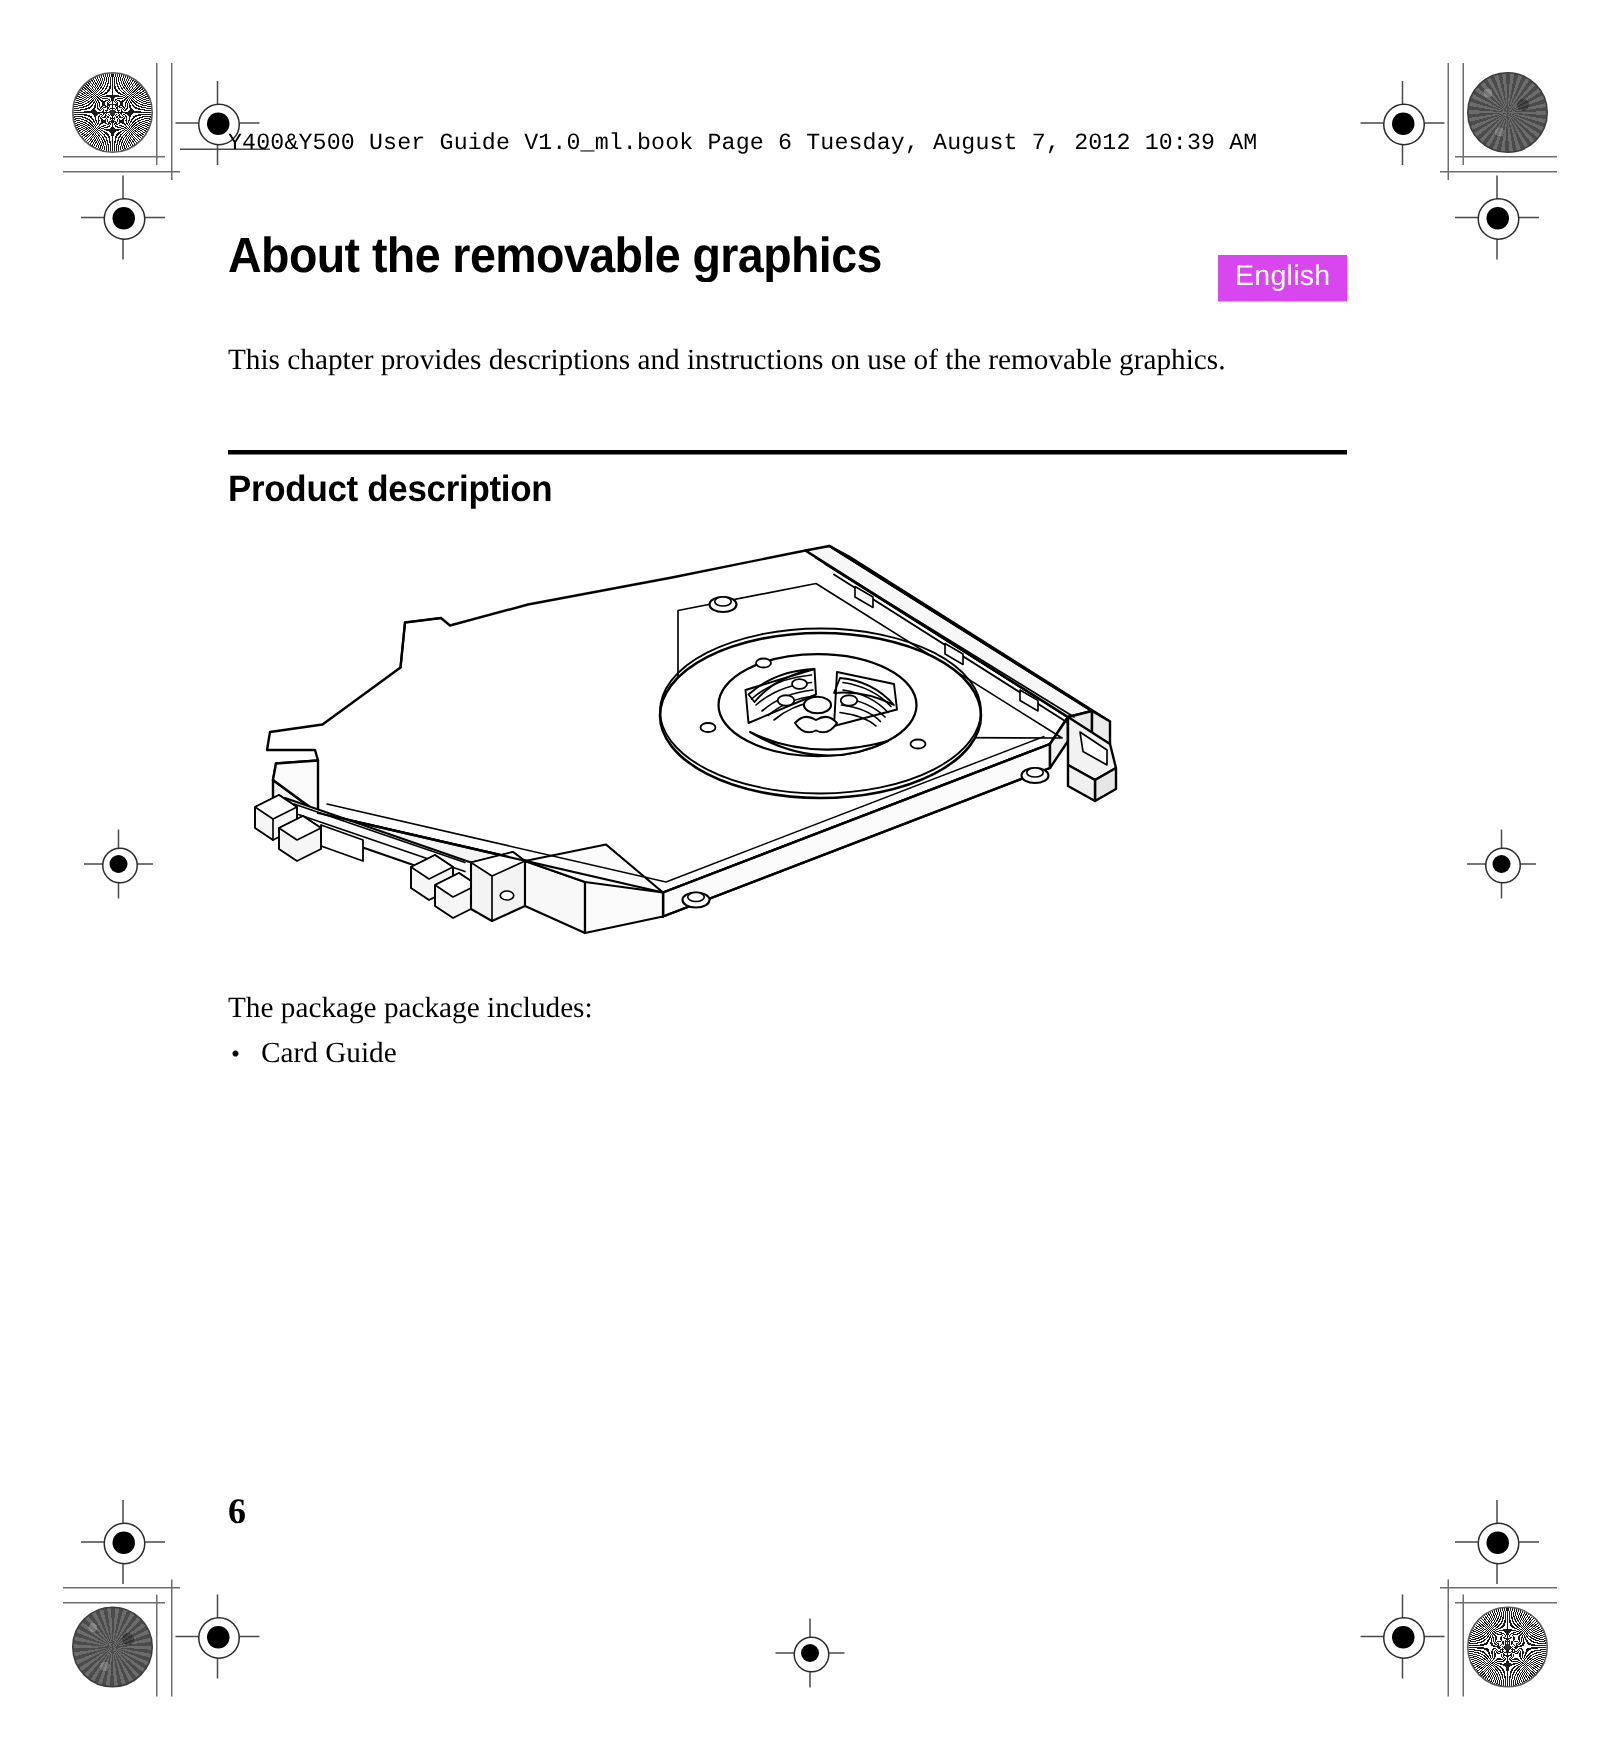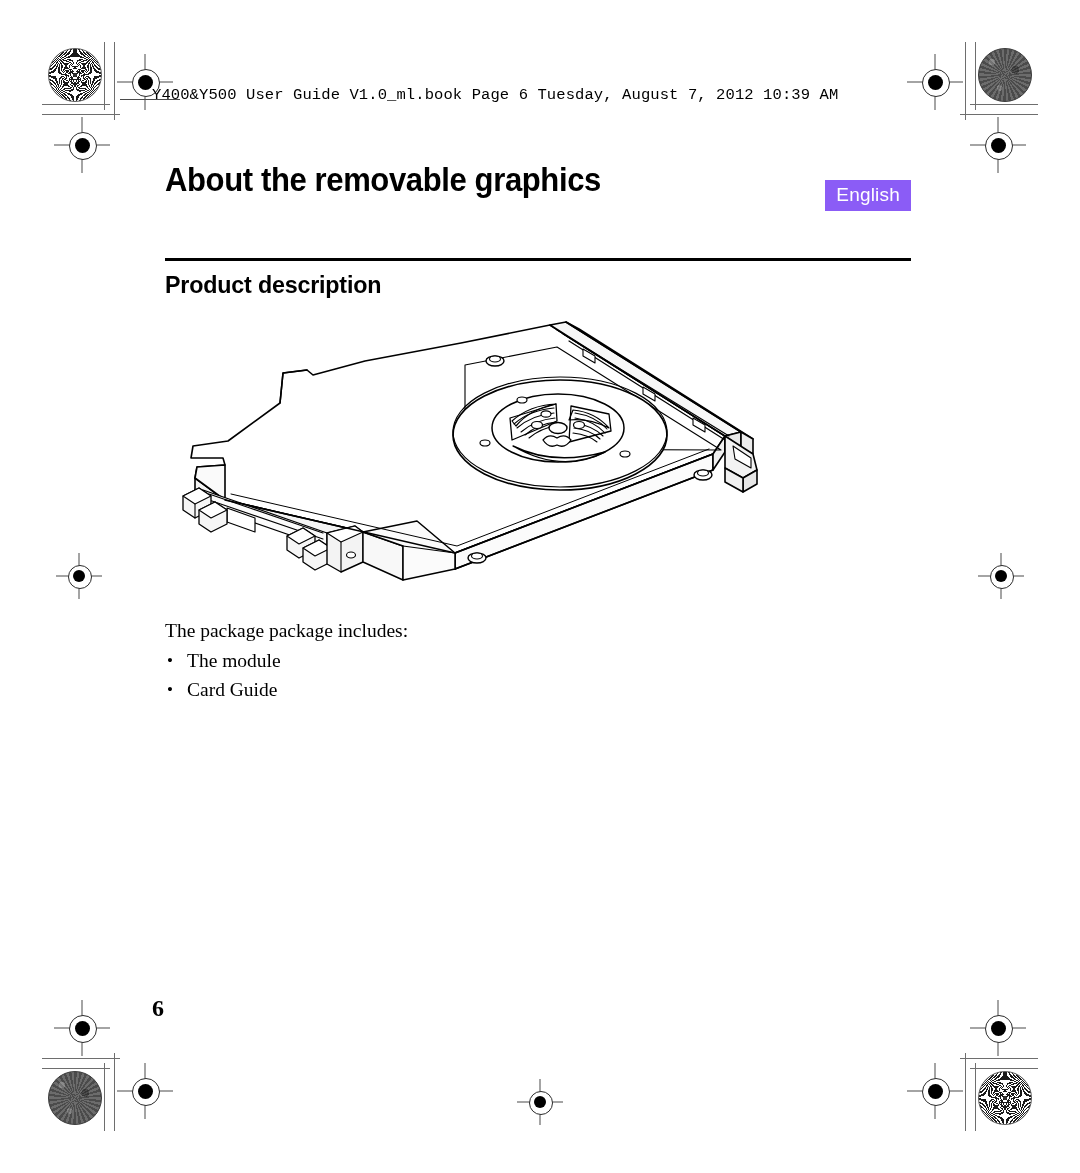--- a/index.html
+++ b/index.html
@@ -120,44 +120,43 @@
     left: 120px;
     top: 99px;
     width: 60px;
     height: 1px;
     background: #4a4a4a;
   }
 
   .content {
     position: absolute;
     left: 152px;
-    top: 160px;
+    top: 150px;
     width: 746px;
-    margin-left: 13px;
   }
 
   .title-row {
     position: relative;
     height: 52px;
   }
   h1.doc-title {
     margin: 0;
     font-family: "Liberation Sans", "DejaVu Sans", sans-serif;
     font-weight: bold;
     font-size: 33px;
     letter-spacing: -0.4px;
     line-height: 40px;
     transform: scaleX(0.94);
     transform-origin: left center;
   }
   .lang-badge {
     position: absolute;
     right: 0;
     top: 20px;
-    background: #8b5cf6;
+    background: #d946ef;
     color: #ffffff;
     font-family: "Liberation Sans", "DejaVu Sans", sans-serif;
     font-size: 19px;
     font-weight: normal;
     line-height: 1;
     padding: 5px 11px 7px 11px;
     letter-spacing: .2px;
   }
 
   p.intro {
@@ -337,20 +336,21 @@
   <div class="runhead-rule"></div>
   <div class="runhead">Y400&amp;Y500 User Guide V1.0_ml.book  Page 6  Tuesday, August 7, 2012  10:39 AM</div>
 
   <div class="content">
 
     <div class="title-row">
       <h1 class="doc-title">About the removable graphics</h1>
       <div class="lang-badge">English</div>
     </div>
 
+    <p class="intro">This chapter provides descriptions and instructions on use of the removable graphics.</p>
 
     <div class="section-block">
       <div class="rule"></div>
       <h2 class="section">Product description</h2>
 
       <div class="figure">
         <svg width="746" height="276" viewBox="0 0 746 276" xmlns="http://www.w3.org/2000/svg">
           <g fill="#ffffff" stroke="#000000" stroke-width="1.6" stroke-linejoin="round" stroke-linecap="round">
 
             <path d="M296 25 L385 7 L560 118 L548 136 L290 235 L60 182 L30 160 L32 149
@@ -463,21 +463,20 @@
 
             <path d="M60 182 L290 235 L548 136" fill="none" stroke-width="1.5"></path>
             <path d="M66 176 L292 228 L544 131" fill="none" stroke-width="1.0"></path>
 
           </g>
         </svg>
       </div>
 
       <p class="body">The package package includes:</p>
       <ul class="bullets">
-        <li>The module</li>
         <li>Card Guide</li>
       </ul>
     </div>
 
 
   </div>
 
   <div class="page-number">6</div>
 
 </div>

